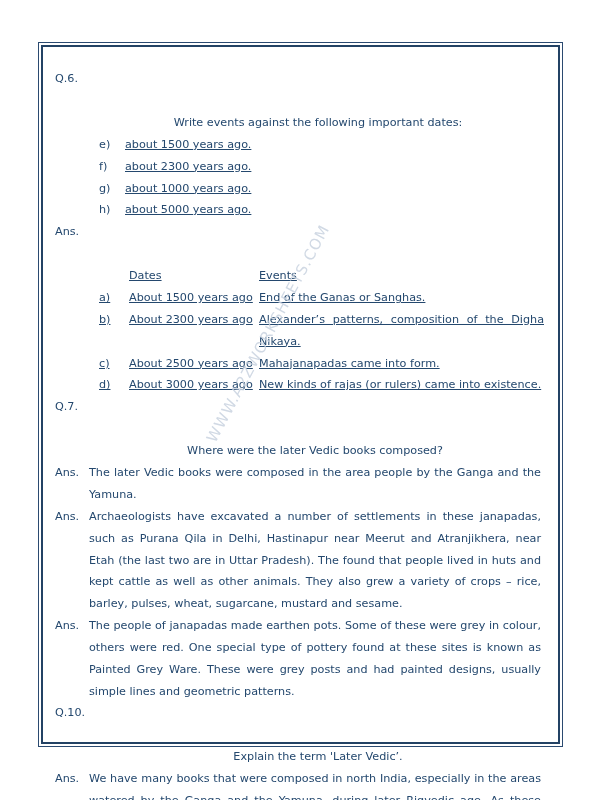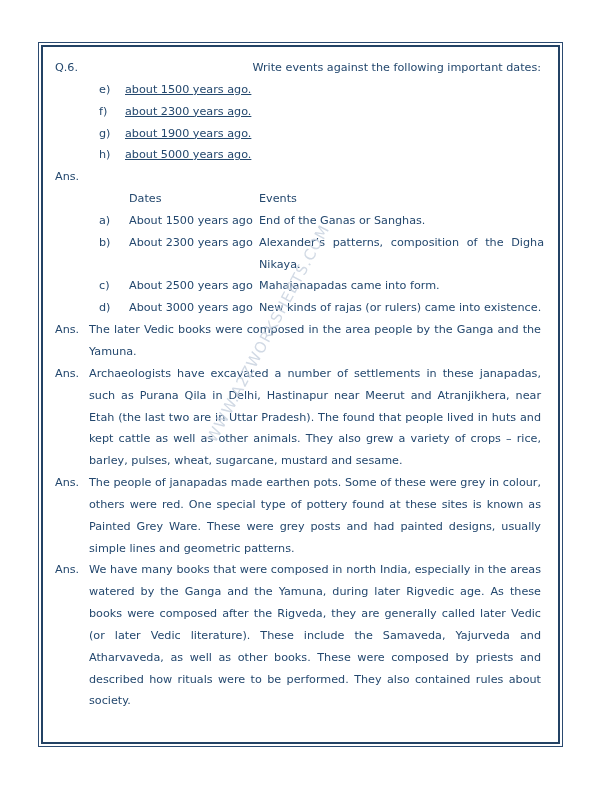--- a/index.html
+++ b/index.html
@@ -63,21 +63,21 @@
     opacity: 0.85;
   }
 
   
   #content {
     position: absolute;
     left: 0;
     top: 0;
     right: 0;
     bottom: 0;
-    padding: 10px 14px 10px 12px;
+    padding: 21px 14px 10px 12px;
     box-sizing: border-box;
     z-index: 2;
     color: #24486e;
     font-size: 11.2px;
     line-height: 1.95;
   }
 
   .qa-row {
     display: flex;
     align-items: flex-start;
@@ -91,21 +91,22 @@
     flex: 0 0 40px;
     width: 40px;
   }
   .qa-body {
     flex: 1 1 auto;
     text-align: justify;
     text-justify: inter-word;
     padding-right: 3px;
   }
   .qa-body.nojustify {
-    text-align: right;
+    text-align: center;
+    margin-top: 44px;
   }
 
   
   .sub-list {
     margin: 0;
     padding: 0 0 0 44px;
   }
   .sub-item {
     display: flex;
     align-items: flex-start;
@@ -119,20 +120,21 @@
     text-decoration: underline;
   }
 
   
   .table-block {
     padding-left: 44px;
   }
   .tbl {
     border-collapse: collapse;
     width: 100%;
+    text-decoration: underline;
   }
   .tbl td {
     vertical-align: top;
     padding: 0;
     line-height: 1.95;
     color: #24486e;
   }
   .col-letter { width: 30px; }
   .col-date   { width: 130px; }
   .col-event  { width: auto; text-align: justify; }
@@ -161,21 +163,21 @@
         <div class="sub-item">
           <div class="sub-letter">e)</div>
           <div class="sub-text">about 1500 years ago.</div>
         </div>
         <div class="sub-item">
           <div class="sub-letter">f)</div>
           <div class="sub-text">about 2300 years ago.</div>
         </div>
         <div class="sub-item">
           <div class="sub-letter">g)</div>
-          <div class="sub-text">about 1900 years ago.</div>
+          <div class="sub-text">about 1000 years ago.</div>
         </div>
         <div class="sub-item">
           <div class="sub-letter">h)</div>
           <div class="sub-text">about 5000 years ago.</div>
         </div>
       </div>
 
       <div class="qa-row">
         <div class="qa-tag wide">Ans.</div>
         <div class="qa-body nojustify"></div>
@@ -207,34 +209,42 @@
           <tr>
             <td class="col-letter">d)</td>
             <td class="col-date">About 3000 years ago</td>
             <td class="col-event">New kinds of rajas (or rulers) came into existence.</td>
           </tr>
         </tbody>
           </table>
       </div>
 
       <div class="qa-row">
+        <div class="qa-tag">Q.7.</div>
+        <div class="qa-body nojustify">Where were the later Vedic books composed?</div>
+      </div>
+      <div class="qa-row">
         <div class="qa-tag">Ans.</div>
         <div class="qa-body">The later Vedic books were composed in the area people by the Ganga and the Yamuna.</div>
       </div>
 
       <div class="qa-row">
         <div class="qa-tag">Ans.</div>
         <div class="qa-body">Archaeologists have excavated a number of settlements in these janapadas, such as Purana Qila in Delhi, Hastinapur near Meerut and Atranjikhera, near Etah (the last two are in Uttar Pradesh). The found that people lived in huts and kept cattle as well as other animals. They also grew a variety of crops – rice, barley, pulses, wheat, sugarcane, mustard and sesame.</div>
       </div>
 
       <div class="qa-row">
         <div class="qa-tag">Ans.</div>
         <div class="qa-body">The people of janapadas made earthen pots. Some of these were grey in colour, others were red. One special type of pottery found at these sites is known as Painted Grey Ware. These were grey posts and had painted designs, usually simple lines and geometric patterns.</div>
       </div>
 
+      <div class="qa-row">
+        <div class="qa-tag wide">Q.10.</div>
+        <div class="qa-body nojustify">Explain the term 'Later Vedic’.</div>
+      </div>
       <div class="qa-row">
         <div class="qa-tag">Ans.</div>
         <div class="qa-body">We have many books that were composed in north India, especially in the areas watered by the Ganga and the Yamuna, during later Rigvedic age. As these books were composed after the Rigveda, they are generally called later Vedic (or later Vedic literature). These include the Samaveda, Yajurveda and Atharvaveda, as well as other books. These were composed by priests and described how rituals were to be performed. They also contained rules about society.</div>
       </div>
 
     </div>
   </div>
 </div>
 
 </body></html>

